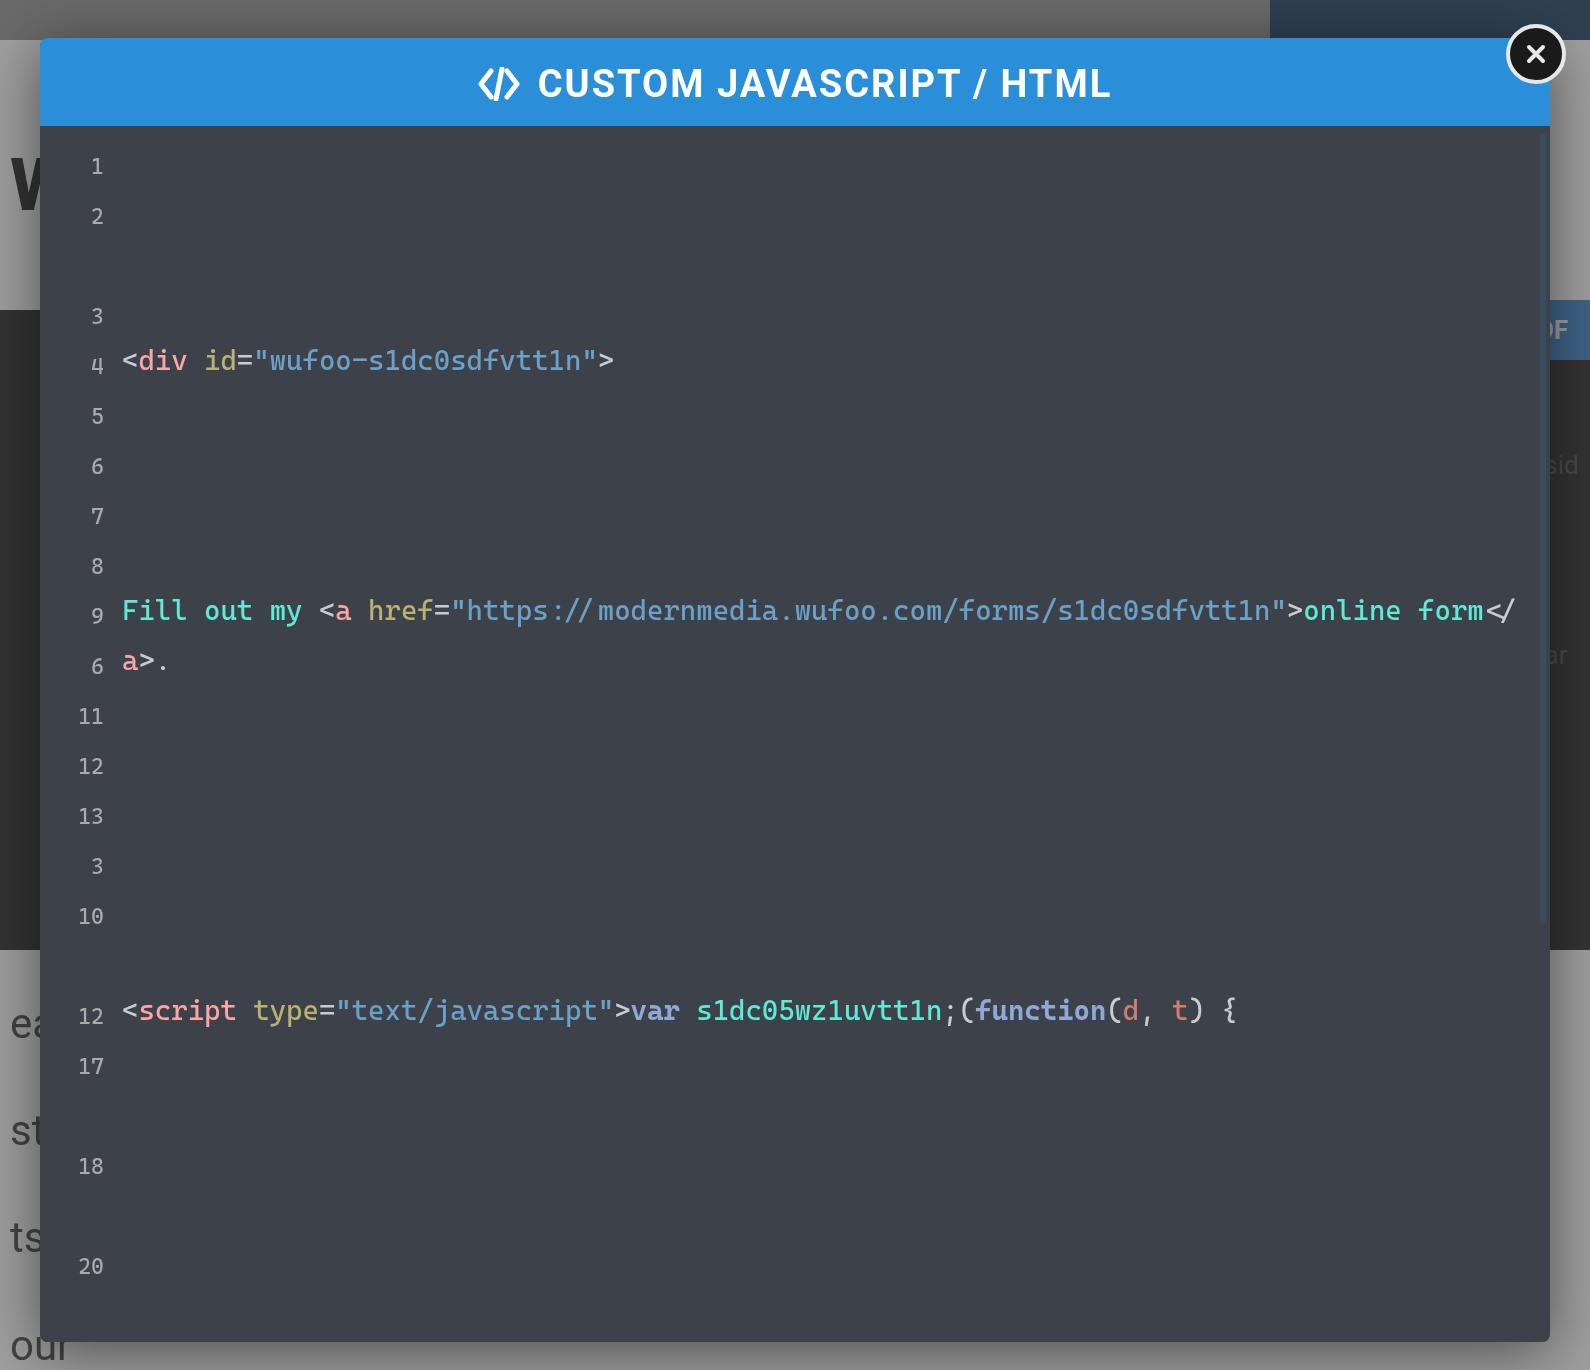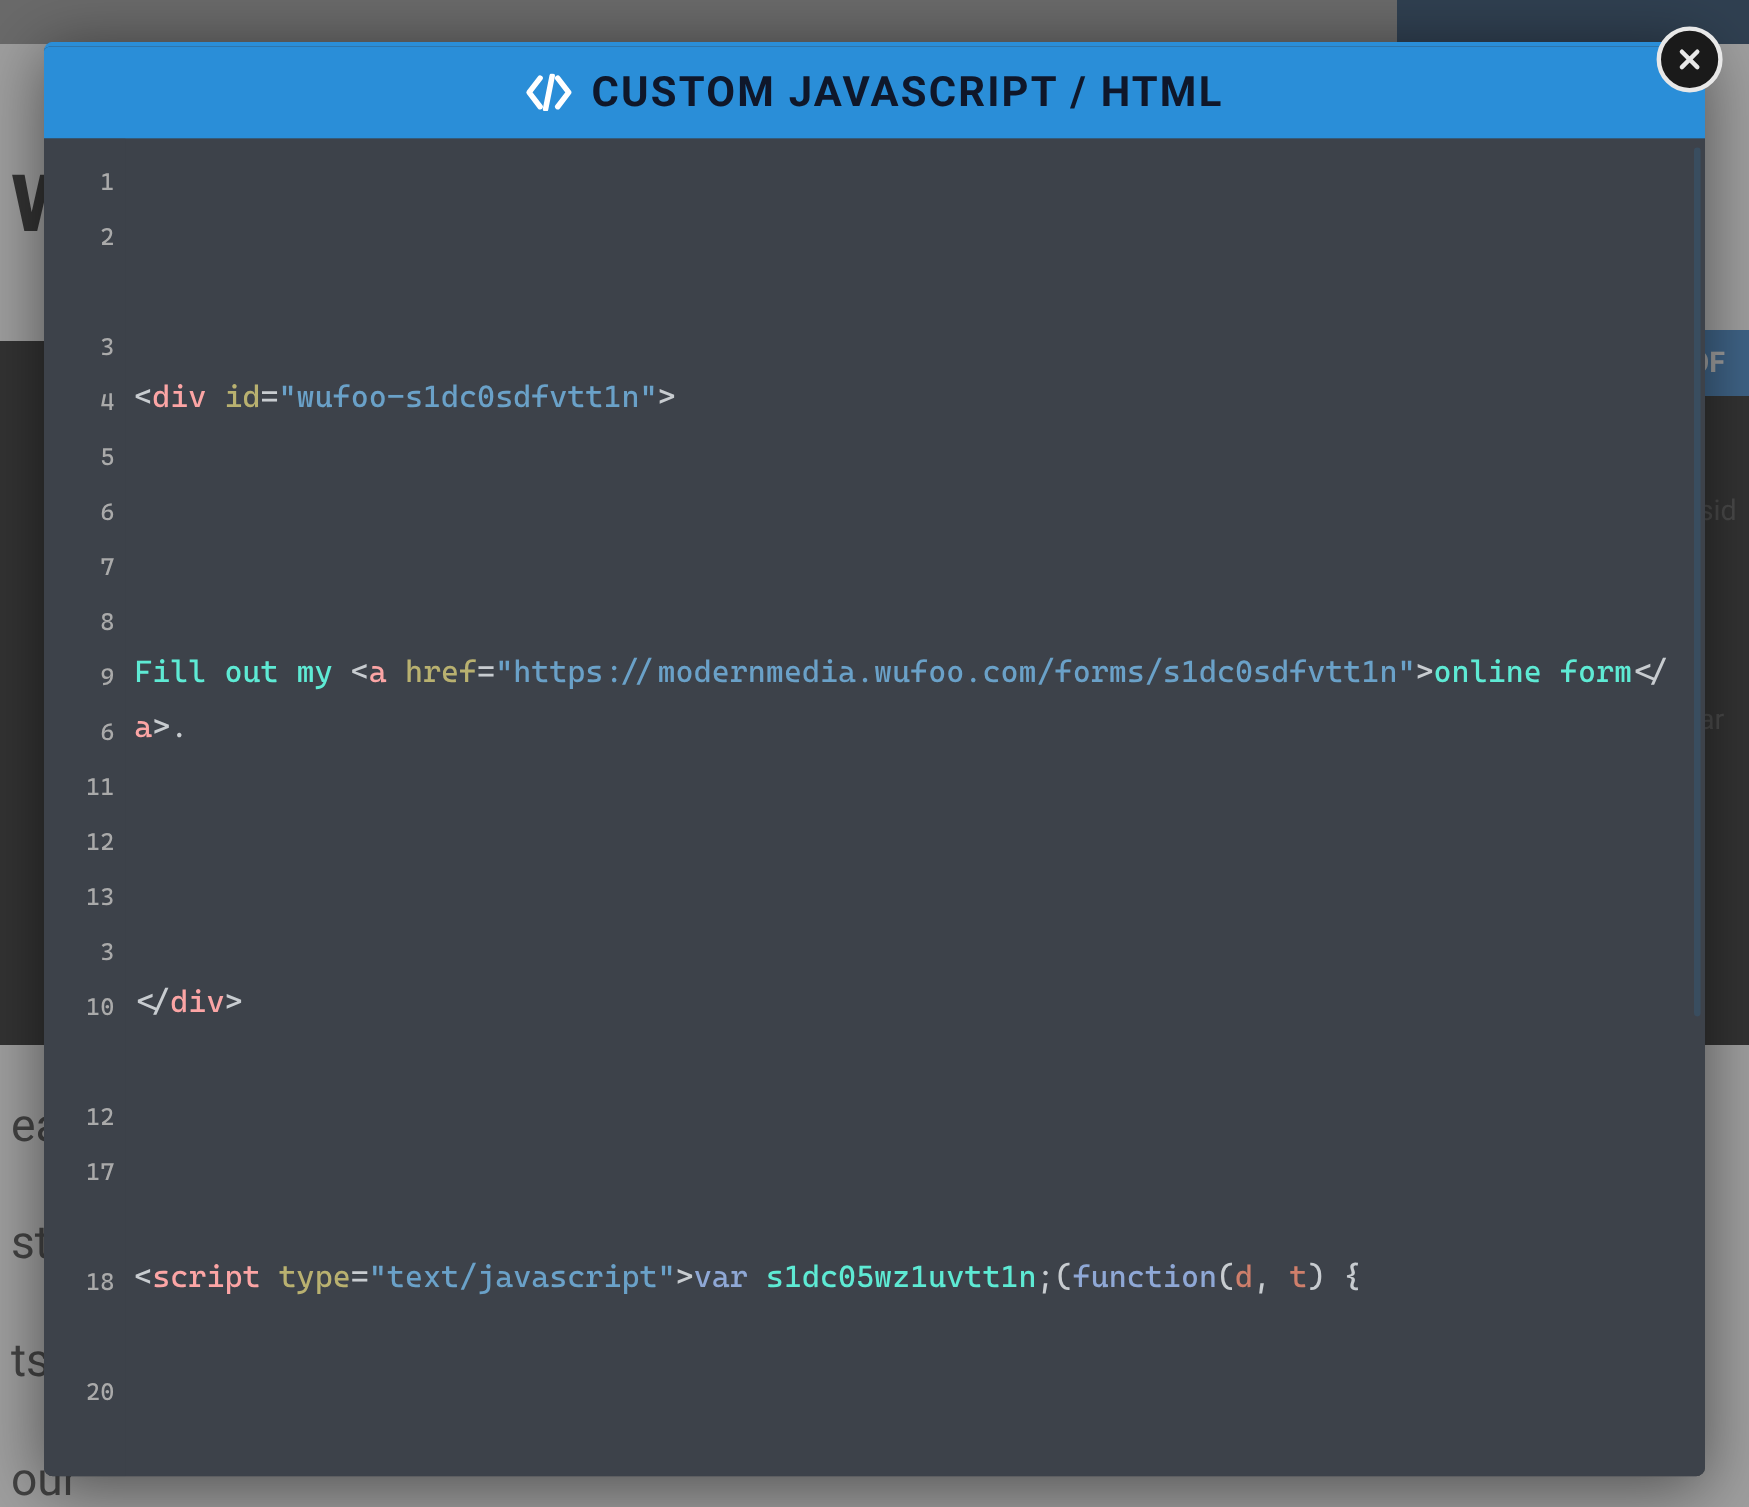--- a/index.html
+++ b/index.html
@@ -126,21 +126,21 @@
     border-top: 4px solid #2a8ed8;
     display: flex;
     flex-direction: column;
   }
   .modal-header {
     background: #2a8ed8;
     height: 84px;
     display: flex;
     align-items: center;
     justify-content: center;
-    color: #0f172a;
+    color: #ffffff;
     font-size: 38px;
     font-weight: 700;
     letter-spacing: 2px;
     gap: 18px;
   }
   .modal-header .icon svg { display: block; }
 
   .close-btn {
     position: absolute;
     top: 24px;
@@ -199,21 +199,21 @@
     min-height: 50px;
     position: relative;
     padding-right: 10px;
   }
 
   
   .tag   { color: #fca5a5; }     
   .attr  { color: #b9b170; text-align: center; }     
   .str   { color: #6aa1c8; }     
   .punct { color: #c8ccd0; }     
-  .kw    { color: #8fa8d6; }     
+  .kw    { color: #8fa8d6; font-weight: bold; }     
   .ident { color: #cf7f6b; }
   .plain { color: #5eead4; }
 
   
   .editor::after {
     content: "";
     position: absolute;
     top: 8px;
     right: 4px;
     width: 6px;
@@ -290,21 +290,20 @@
       </div>
     <div class="code" id="code">
 
       
       <div class="line"><span class="punct">&lt;</span><span class="tag">div</span> <span class="attr">id</span><span class="punct">=</span><span class="str">"<span>wufoo-s1dc0sdfvtt1n</span>"</span><span class="punct">&gt;</span></div>
 
       
       <div class="line"><span class="plain">Fill out my </span><span class="punct">&lt;</span><span class="tag">a</span> <span class="attr">href</span><span class="punct">=</span><span class="str">"<span>https://modernmedia.wufoo.com/forms/s1dc0sdfvtt1n</span>"</span><span class="punct">&gt;</span><span class="plain">online form</span><span class="punct">&lt;/</span><span class="tag">a</span><span class="punct">&gt;.</span></div>
 
       
-      <div class="line"><span class="punct">&lt;/</span><span class="tag">div</span><span class="punct">&gt;</span></div>
 
       
       <div class="line"><span class="punct">&lt;</span><span class="tag">script</span> <span class="attr">type</span><span class="punct">=</span><span class="str">"<span>text/javascript</span>"</span><span class="punct">&gt;</span><span class="kw">var</span> <span class="plain">s1dc05wz1uvtt1n</span><span class="punct">;(</span><span class="kw">function</span><span class="punct">(</span><span class="ident">d</span><span class="punct">, </span><span class="ident">t</span><span class="punct">) {</span></div>
 
       
       
 
       
       
 

